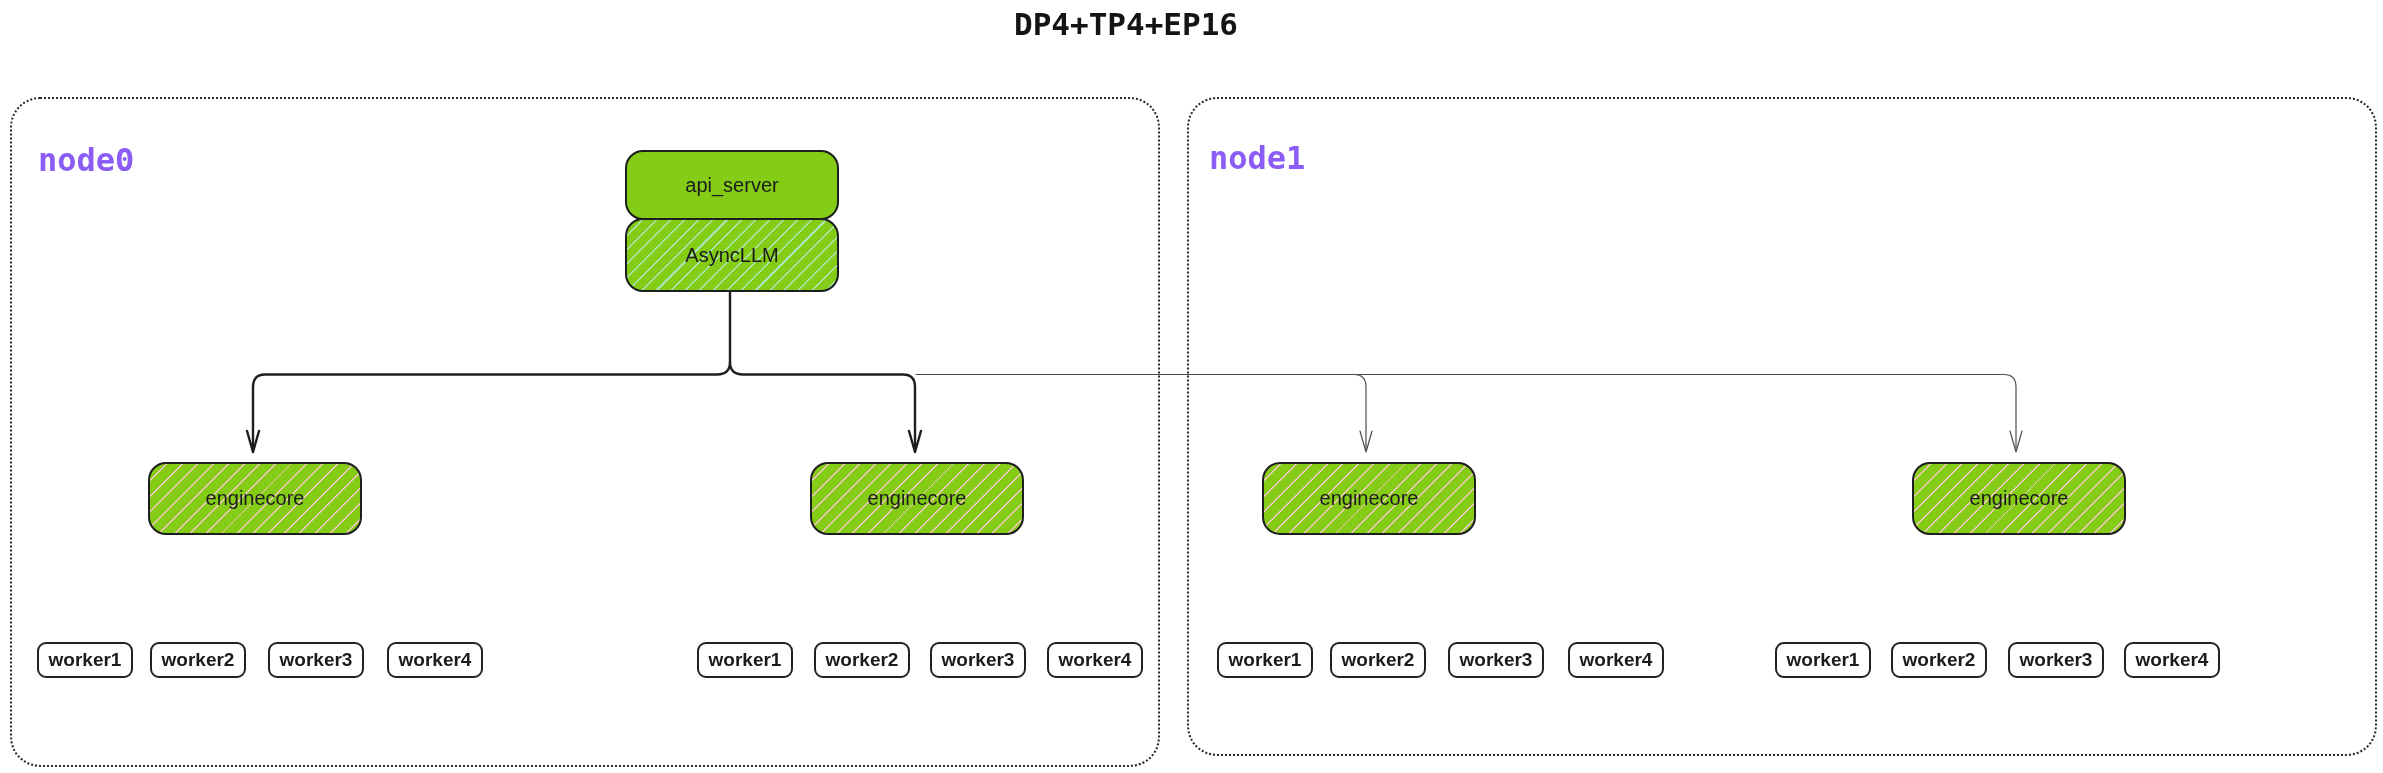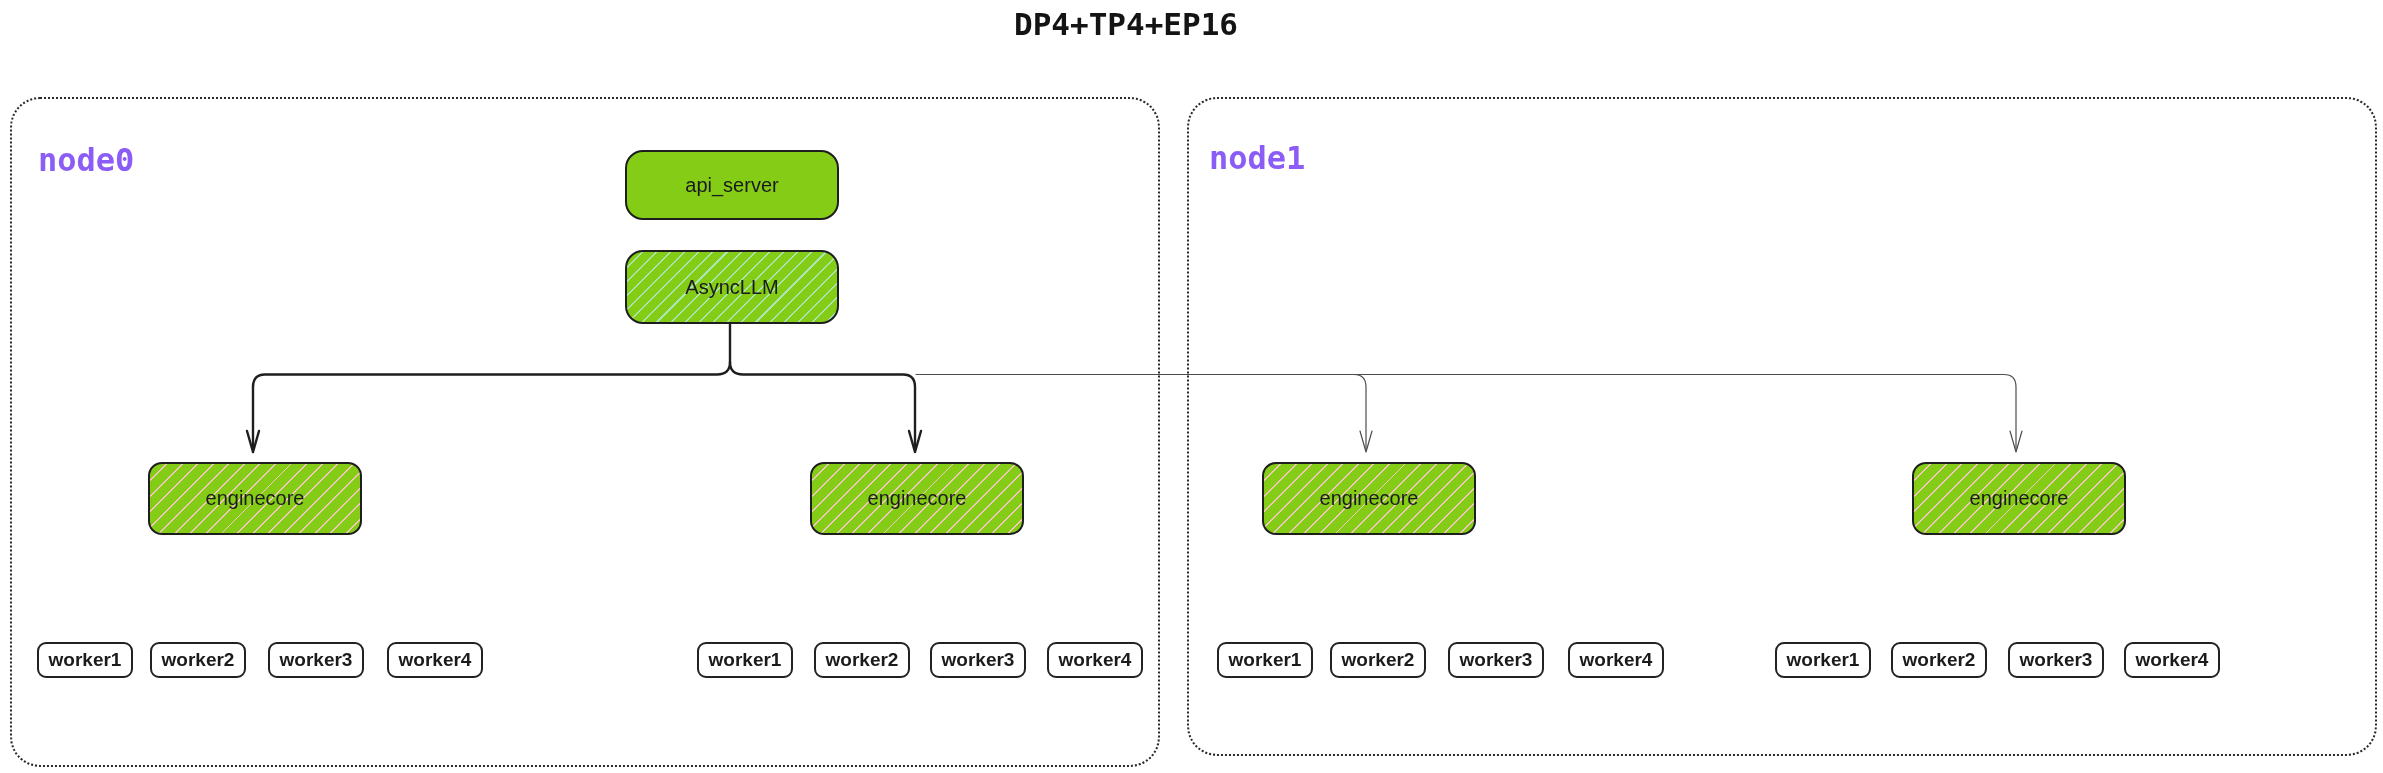--- a/index.html
+++ b/index.html
@@ -33,26 +33,24 @@
   #node0 .node-label{left:26px;top:42px;}
   #node1 .node-label{left:20px;top:40px;}
   .box{
     position:absolute;border:2.2px solid var(--border);border-radius:18px;
     background:#84cc16;display:flex;align-items:center;justify-content:center;
     font-size:20px;color:#1b1b1b;white-space:nowrap;
   }
   .hatch-green{
     background-image:repeating-linear-gradient(135deg,
       var(--async-hatch) 0 1.5px, transparent 1.5px 10px);
-    margin-top:32px;
   }
   .hatch-red{
     background-image:repeating-linear-gradient(135deg,
       var(--engine-hatch) 0 1.4px, transparent 1.4px 11px);
-    border-radius:14px;
   }
   #api-server{left:625px;top:150px;width:210px;height:66px;}
   #async-llm{left:625px;top:218px;width:210px;height:70px;}
   .enginecore{width:210px;height:69px;top:462px;}
   #ec1{left:148px;}
   #ec2{left:810px;}
   #ec3{left:1262px;}
   #ec4{left:1912px;}
   .worker{
     position:absolute;top:642px;width:96px;height:36px;

